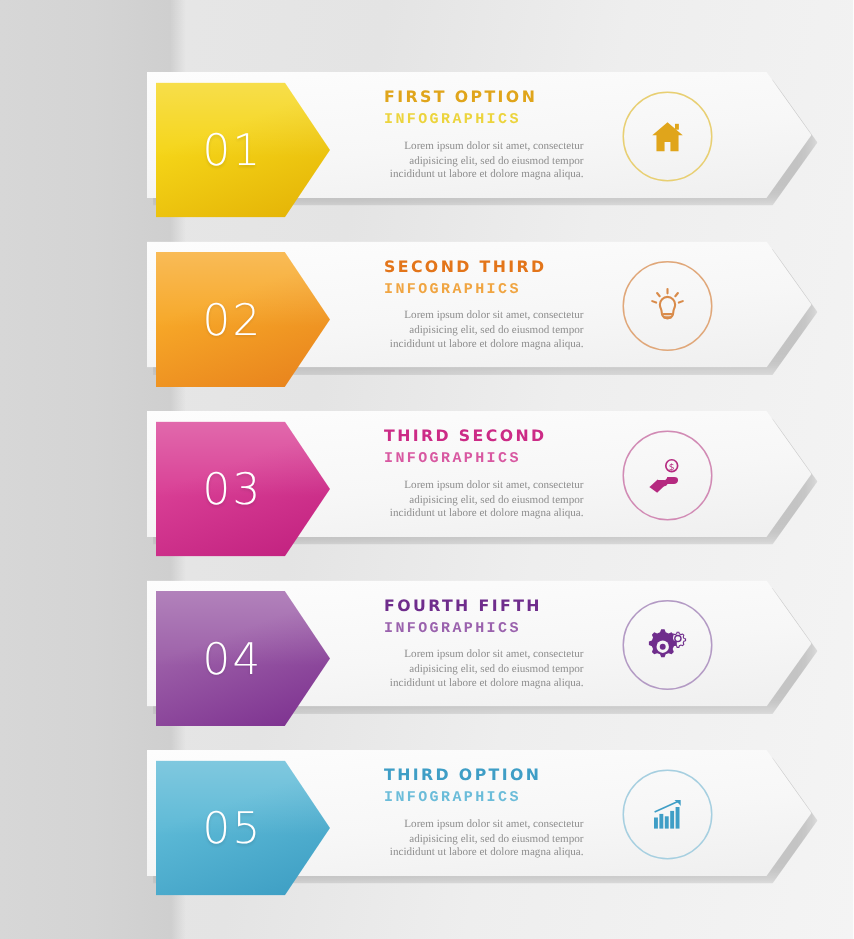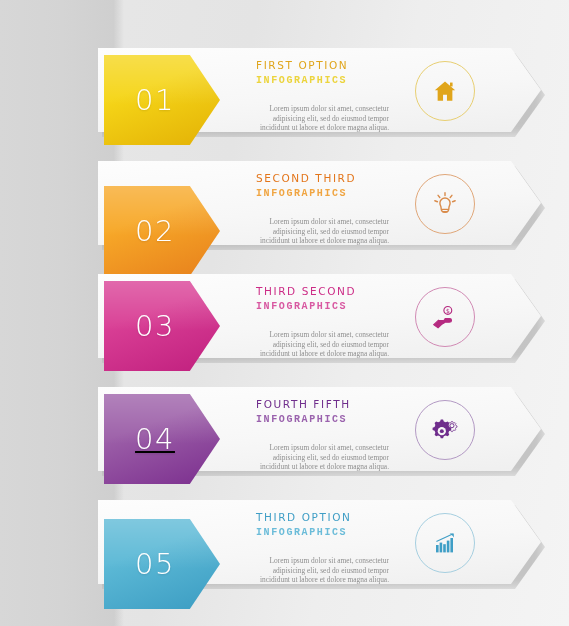--- a/index.html
+++ b/index.html
@@ -102,35 +102,35 @@
   
   .texts {
     position: absolute;
     left: 256px;
     top: 20px;
     width: 150px;
   }
   .title1 {
     font-family: "DejaVu Sans", sans-serif;
     font-size: 10.5px;
-    font-weight: normal;
+    font-weight: bold;
     letter-spacing: 1.6px;
     line-height: 15px;
     white-space: nowrap;
   }
   .title2 {
     font-family: Liberation Mono, monospace;
     font-size: 10px;
     font-weight: bold;
     letter-spacing: 1.6px;
     line-height: 15px;
     white-space: nowrap;
   }
   .body {
-    margin-top: 16px;
+    margin-top: 4px;
     font-family: "Liberation Serif", serif;
     font-size: 7.4px;
     line-height: 9.6px;
     color: #8e8e8e;
     text-align: right;
     width: 133px;
   }
 
   
   .icon-wrap {
@@ -172,21 +172,21 @@
               <path d="M12 3.2 2.6 11.2h2.6V21h5.0v-5.6h3.6V21h5.0v-9.8h2.6z"></path>
               <rect x="16.6" y="4.2" width="2.4" height="3.6"></rect>
             </svg>
           </span>
         </div>
       </div>
       <div class="row" style="top: 151px;">
         <div class="card-shadow"></div>
         <div class="card"></div>
         <div class="fold" style="background: rgb(220, 122, 24);"></div>
-        <div class="ribbon" style="background: linear-gradient(160deg, rgb(247, 168, 40) 0%, rgb(247, 168, 40) 35%, rgb(231, 128, 28) 100%); margin-top: 18px;">
+        <div class="ribbon" style="background: linear-gradient(160deg, rgb(247, 168, 40) 0%, rgb(247, 168, 40) 35%, rgb(231, 128, 28) 100%);">
           <div class="ribbon-gloss"></div>
           <div class="ribbon-num">02</div>
         </div>
         <div class="texts">
           <div class="title1" style="color: rgb(227, 117, 26);">SECOND THIRD</div>
           <div class="title2" style="color: rgb(240, 165, 66);">INFOGRAPHICS</div>
           <div class="body">Lorem ipsum dolor sit amet, consectetur adipisicing elit, sed do eiusmod tempor incididunt ut labore et dolore magna aliqua.</div>
         </div>
         <div class="icon-wrap" style="border-color: rgb(224, 167, 121);">
           <span>
@@ -220,21 +220,21 @@
               <path d="M4.0 24.2 9.0 19.6l4.2 3.6-4.6 4.3z" fill="#b52a80" stroke="#b52a80"></path>
               <path d="M9.2 19.8h4.3c1.1 0 2.0.7 2.0 1.6s-.9 1.6-2.0 1.6h-2.4" fill="#b52a80" stroke="#b52a80"></path>
             </svg>
           </span>
         </div>
       </div>
       <div class="row" style="top: 377px;">
         <div class="card-shadow"></div>
         <div class="card"></div>
         <div class="fold" style="background: rgb(119, 48, 138);"></div>
-        <div class="ribbon" style="background: linear-gradient(160deg, rgb(156, 95, 168) 0%, rgb(156, 95, 168) 35%, rgb(123, 46, 142) 100%); text-decoration: underline;">
+        <div class="ribbon" style="background: linear-gradient(160deg, rgb(156, 95, 168) 0%, rgb(156, 95, 168) 35%, rgb(123, 46, 142) 100%);">
           <div class="ribbon-gloss"></div>
           <div class="ribbon-num">04</div>
         </div>
         <div class="texts">
           <div class="title1" style="color: rgb(111, 45, 140);">FOURTH FIFTH</div>
           <div class="title2" style="color: rgb(154, 98, 173);">INFOGRAPHICS</div>
           <div class="body">Lorem ipsum dolor sit amet, consectetur adipisicing elit, sed do eiusmod tempor incididunt ut labore et dolore magna aliqua.</div>
         </div>
         <div class="icon-wrap" style="border-color: rgb(179, 154, 196);">
           <span>
@@ -249,21 +249,21 @@
                 <circle cx="23.4" cy="11.4" r="2.2"></circle>
               </g>
             </svg>
           </span>
         </div>
       </div>
       <div class="row" style="top: 490px;">
         <div class="card-shadow"></div>
         <div class="card"></div>
         <div class="fold" style="background: rgb(58, 151, 189);"></div>
-        <div class="ribbon" style="background: linear-gradient(160deg, rgb(92, 185, 214) 0%, rgb(92, 185, 214) 35%, rgb(59, 156, 194) 100%); margin-top: 12px;">
+        <div class="ribbon" style="background: linear-gradient(160deg, rgb(92, 185, 214) 0%, rgb(92, 185, 214) 35%, rgb(59, 156, 194) 100%);">
           <div class="ribbon-gloss"></div>
           <div class="ribbon-num">05</div>
         </div>
         <div class="texts">
           <div class="title1" style="color: rgb(63, 158, 198);">THIRD OPTION</div>
           <div class="title2" style="color: rgb(107, 188, 217);">INFOGRAPHICS</div>
           <div class="body">Lorem ipsum dolor sit amet, consectetur adipisicing elit, sed do eiusmod tempor incididunt ut labore et dolore magna aliqua.</div>
         </div>
         <div class="icon-wrap" style="border-color: rgb(166, 207, 224);">
           <span>

